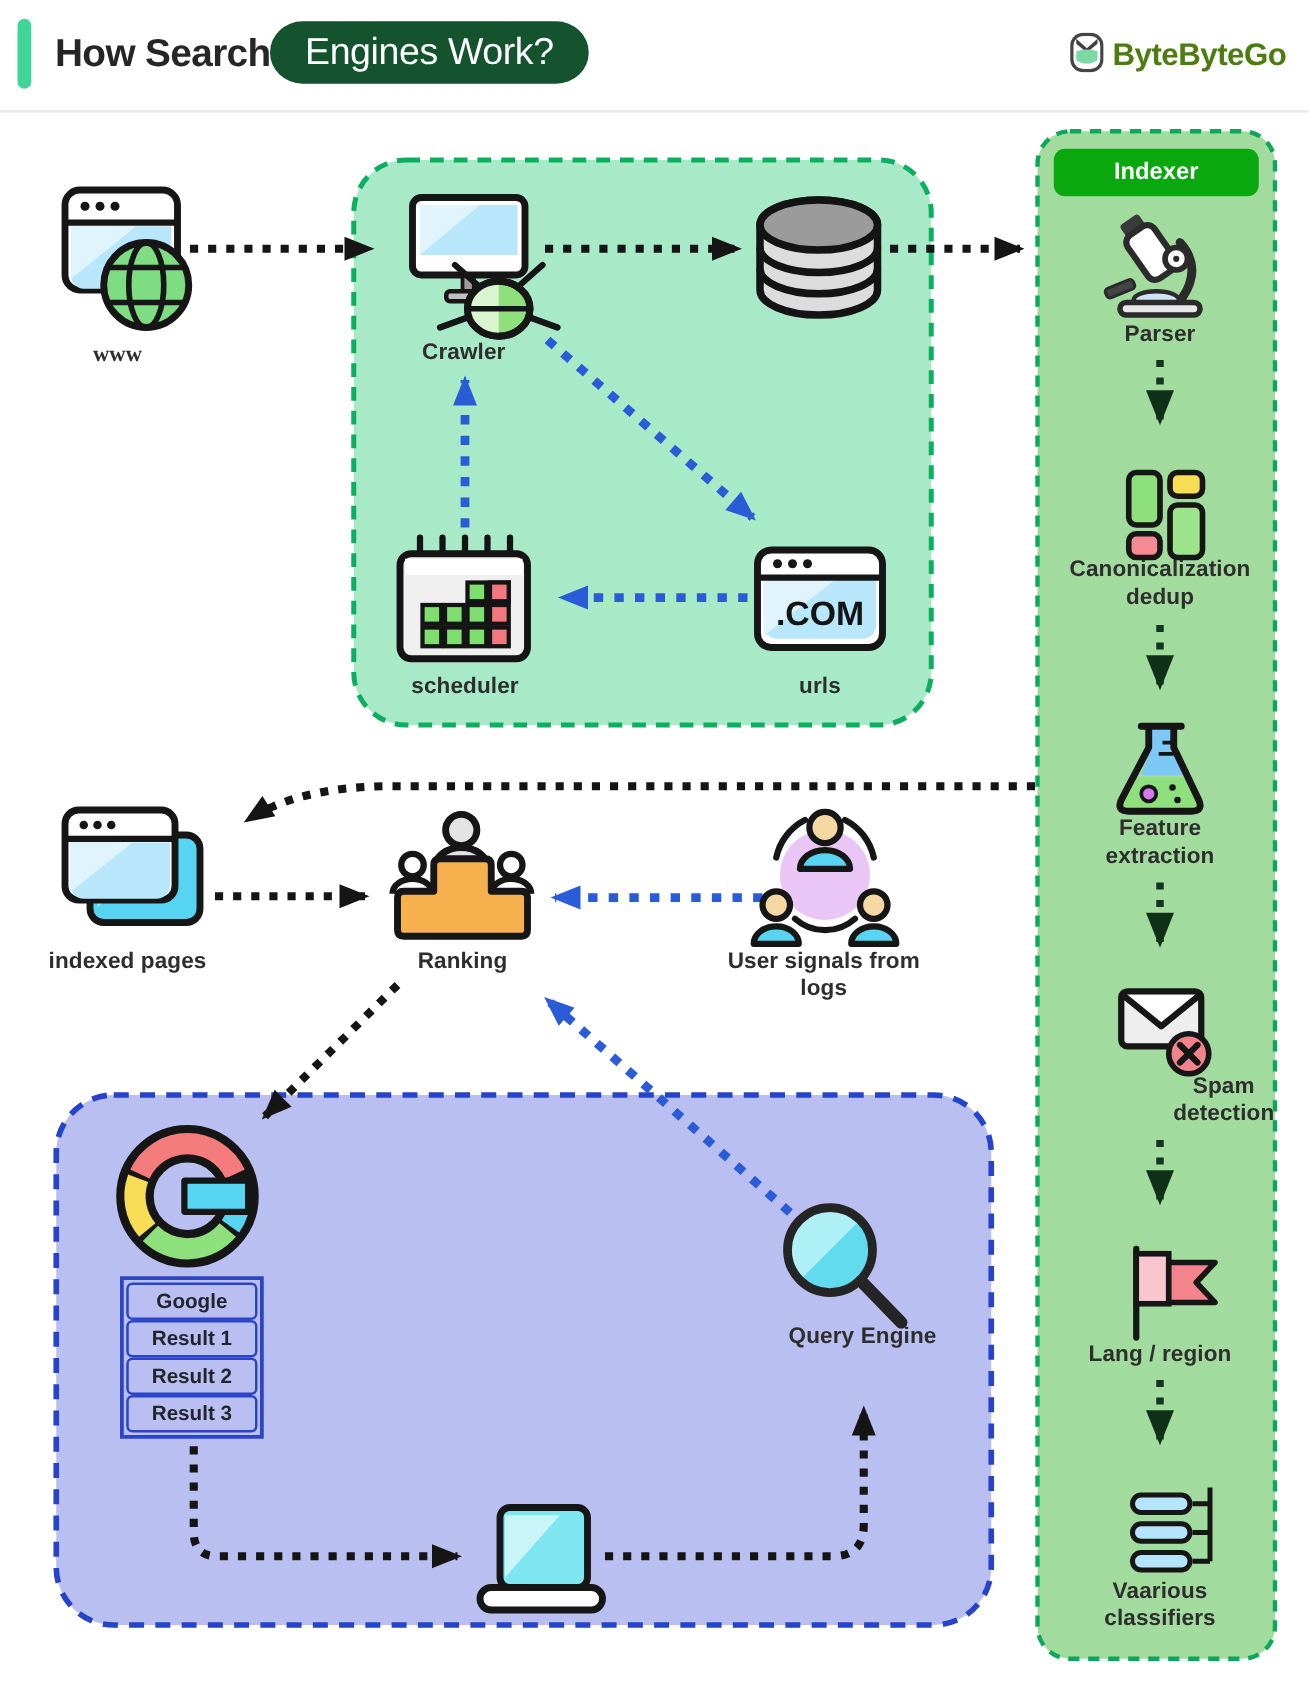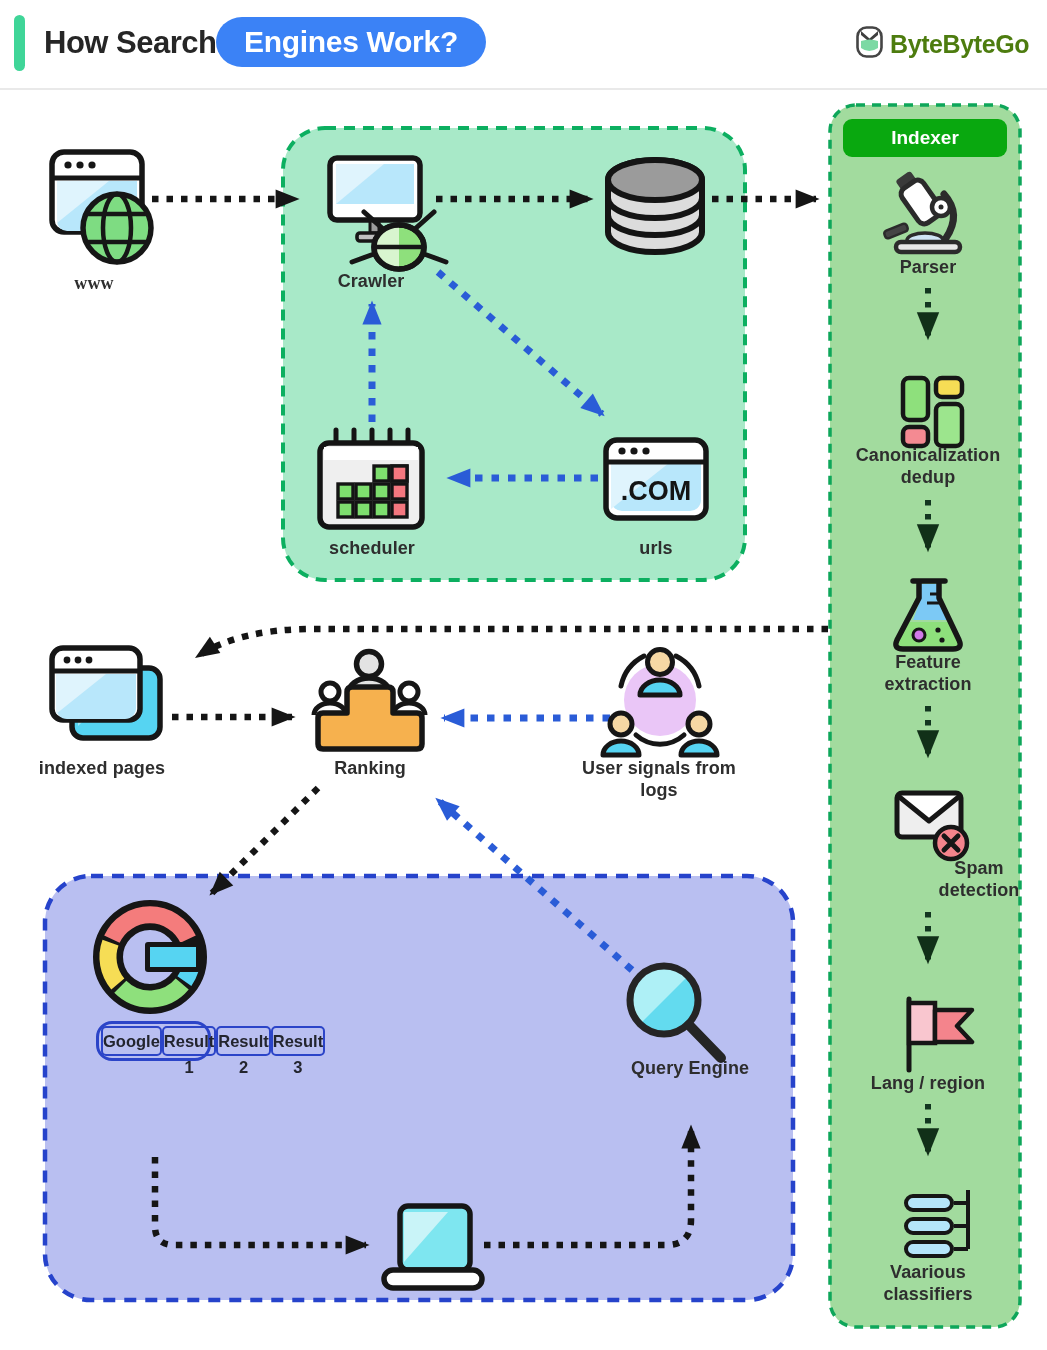--- a/index.html
+++ b/index.html
@@ -2,34 +2,34 @@
 <html><head>
 <meta charset="utf-8">
 <style>
   html,body{margin:0;padding:0;background:#ffffff;}
   #stage{position:relative;width:1047px;height:1350px;background:#fff;overflow:hidden;
          font-family:"Liberation Sans",sans-serif;}
   
   #accent-bar{position:absolute;left:14px;top:15px;width:11px;height:56px;border-radius:6px;background:#3fd598;}
   #title-plain{position:absolute;left:44px;top:25px;font-size:31px;font-weight:800;color:#262626;letter-spacing:-.5px;white-space:nowrap;}
   #title-pill{position:absolute;left:216px;top:17px;height:50px;line-height:50px;padding:0 28px;
-              border-radius:26px/25px;background:#3b82f6;color:#ffffff;font-size:30px;font-weight:700;letter-spacing:-.3px;white-space:nowrap;}
+              border-radius:26px/25px;background:#14532d;color:#ffffff;font-size:30px;font-weight:400;letter-spacing:-.3px;white-space:nowrap;}
   #brand{position:absolute;left:856px;top:26px;display:flex;align-items:center;gap:7px;}
   #brand-text{font-size:25px;font-weight:700;color:#4d7c0f;letter-spacing:-.4px;}
   #divider{position:absolute;left:0;top:88px;width:1047px;height:2px;background:#e9e9e9;}
   
   .label{position:absolute;transform:translateX(-50%);text-align:center;
          font-size:18px;font-weight:700;color:#2e2e2e;line-height:22px;letter-spacing:.1px;}
   .nowrap{white-space:nowrap;}
   
   #indexer-pill{position:absolute;left:843px;top:119px;width:164px;height:38px;line-height:38px;
                 background:#09a80f;border-radius:9px;color:#fff;text-align:center;font-size:19px;font-weight:700;}
   
-  #results-card{position:absolute;left:96px;top:1021px;width:105px;border:3.5px solid #2b44c8;border-radius:16px;
-                padding:2px;display:flex;flex-direction:row;gap:0;}
+  #results-card{position:absolute;left:96px;top:1021px;width:105px;border:3.5px solid #2b44c8;border-radius:0;
+                padding:2px;display:flex;flex-direction:column;gap:0;}
   .result-row{height:26px;line-height:26px;border:2.5px solid #2b44c8;border-radius:5px;margin:0;
               text-align:center;font-size:16.5px;font-weight:700;color:#23252e;}
   svg{position:absolute;left:0;top:0;}
   .icon-text{font-family:"Liberation Sans",sans-serif;font-weight:700;}
 </style>
 </head>
 <body>
 
 <div id="stage">
 

